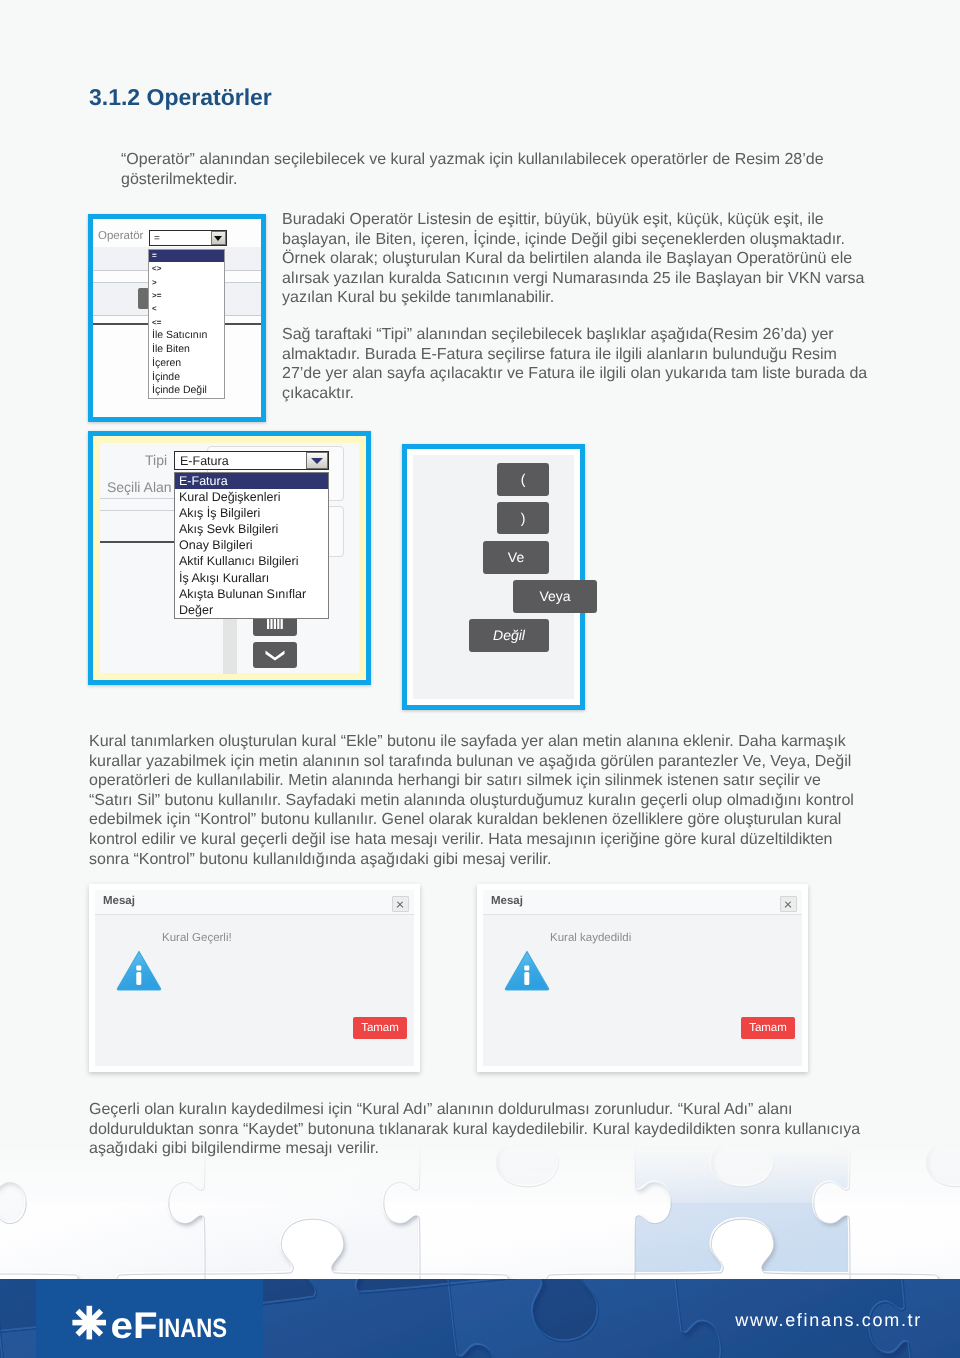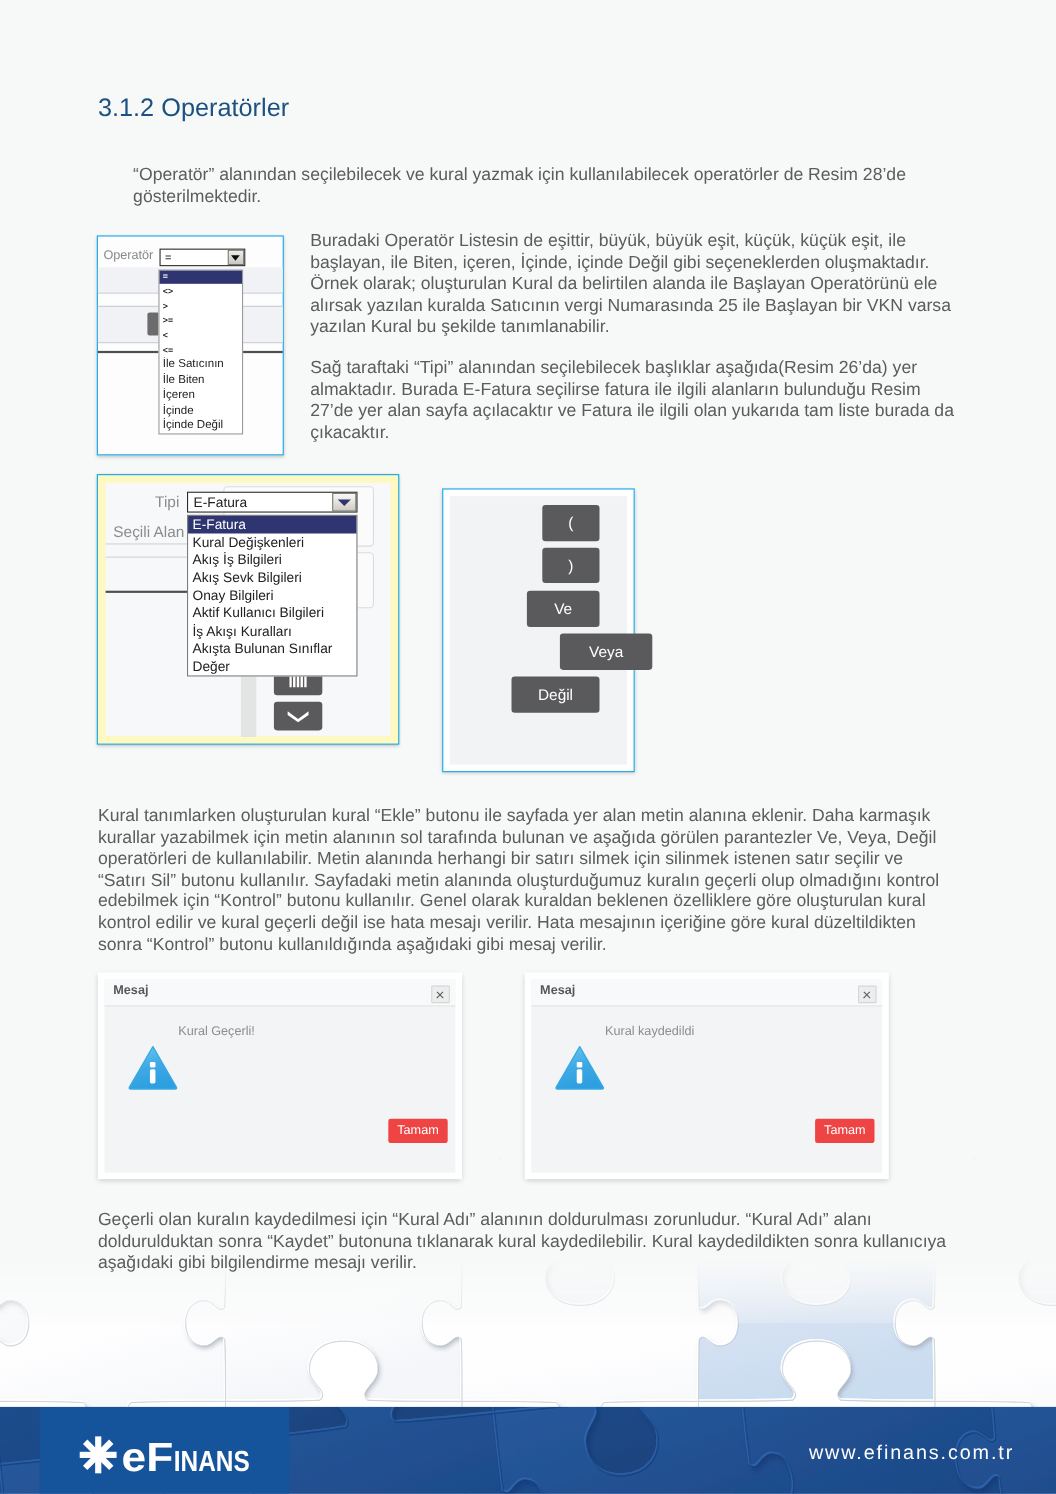--- a/index.html
+++ b/index.html
@@ -1,28 +1,28 @@
 <!DOCTYPE html>
 <html><head>
 <meta charset="utf-8">
 <style>
   html,body{margin:0;padding:0;}
   body{width:960px;height:1358px;background:#f7f8f8;font-family:"Liberation Sans",sans-serif;overflow:hidden;position:relative;
        -webkit-font-smoothing:antialiased;text-rendering:geometricPrecision;}
   .page{position:absolute;left:0;top:0;width:960px;height:1358px;}
-  h1.title{position:absolute;left:89px;top:84px;margin:0;font-size:23px;font-weight:400;color:#1c5181;}
+  h1.title{position:absolute;left:89px;top:84px;margin:0;font-size:23px;font-weight:700;color:#1c5181;}
   p.body{position:absolute;margin:0;font-size:16px;line-height:19.6px;color:#5b5c5e;z-index:5;}
   #p1{left:89px;top:150px;width:712px;margin-left:32px;}
   #p2{left:282px;top:210px;width:592px;}
   #p2b{left:282px;top:325px;width:592px;}
   #p3{left:89px;top:732px;width:770px;}
   #p4{left:89px;top:1100px;width:776px;}
 
   
-  .shot{position:absolute;background:#fdfdfd;border:1px solid #0ea5e9;
+  .shot{position:absolute;background:#fdfdfd;border:5px solid #0ea5e9;
         box-shadow:0 1px 3px rgba(0,0,0,.22);}
   
   #shot1{left:88px;top:214px;width:168px;height:198px;}
   .s1-label{position:absolute;left:5px;top:11px;font-size:11.5px;color:#87898b;}
   .s1-combo{position:absolute;left:56px;top:11px;width:78px;height:16px;background:#fff;
             border:1px solid #2b2b2b;box-sizing:border-box;}
   .s1-combo .val{position:absolute;left:4px;top:2px;font-size:10px;color:#333;}
   .s1-arrowbtn{position:absolute;right:0px;top:0px;width:15px;height:14px;
                background:linear-gradient(#eeede9,#c9c8c0);border:1px solid #767570;box-sizing:border-box;}
   .s1-arrowbtn::after{content:"";position:absolute;left:2px;top:4px;width:0;height:0;
@@ -176,21 +176,21 @@
         <div>Değer</div>
       </div>
   </div>
 
   <div class="shot" id="shot3">
       <div class="inner"></div>
       <div class="s3-btn" style="left: 90px; top: 14px; width: 52px; height: 33px; line-height: 33px;">(</div>
       <div class="s3-btn" style="left: 90px; top: 53px; width: 52px; height: 32px; line-height: 32px;">)</div>
       <div class="s3-btn" style="left: 76px; top: 92px; width: 66px; height: 33px; line-height: 33px;">Ve</div>
       <div class="s3-btn" style="left: 58px; top: 131px; width: 84px; height: 33px; line-height: 33px; margin-left: 48px;">Veya</div>
-      <div class="s3-btn" style="left: 62px; top: 170px; width: 80px; height: 33px; line-height: 33px;">Değil</div>
+      <div class="s3-btn" style="left: 62px; top: 170px; width: 80px; height: 33px; line-height: 33px; font-style: italic;">Değil</div>
     </div>
 
   <div id="artwork">
 <svg id="artsvg" width="960" height="305" viewBox="0 1053 960 305" xmlns="http://www.w3.org/2000/svg">
         <defs>
           <filter id="pbev" x="-25%" y="-25%" width="150%" height="150%">
             <feDropShadow dx="1.4" dy="2.2" stdDeviation="2.2" flood-color="#8f98a5" flood-opacity="0.62"></feDropShadow>
           </filter>
           <linearGradient id="pg" x1="0" y1="0" x2="0.25" y2="1">
             <stop offset="0" stop-color="#ffffff"></stop>

